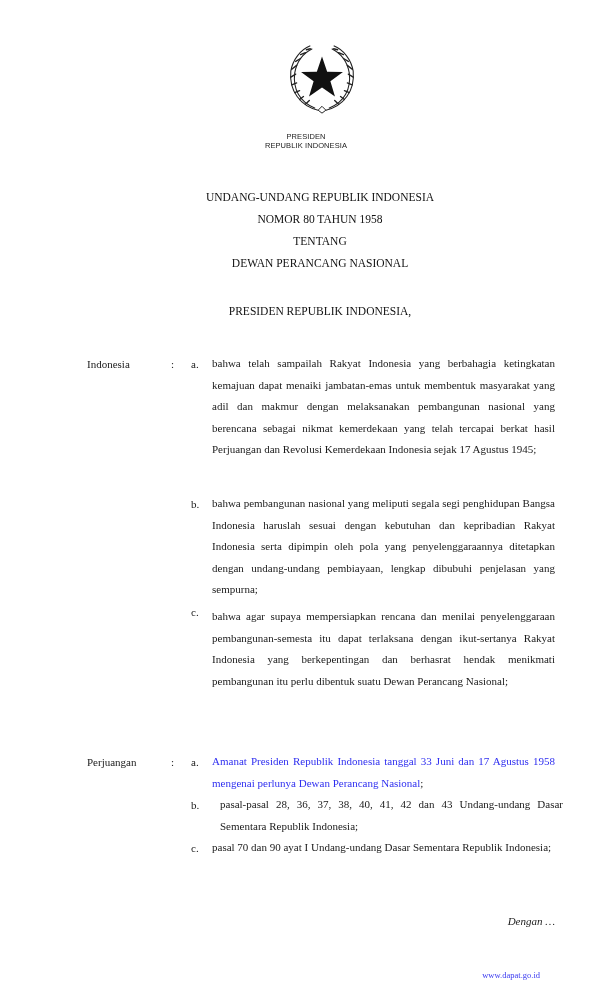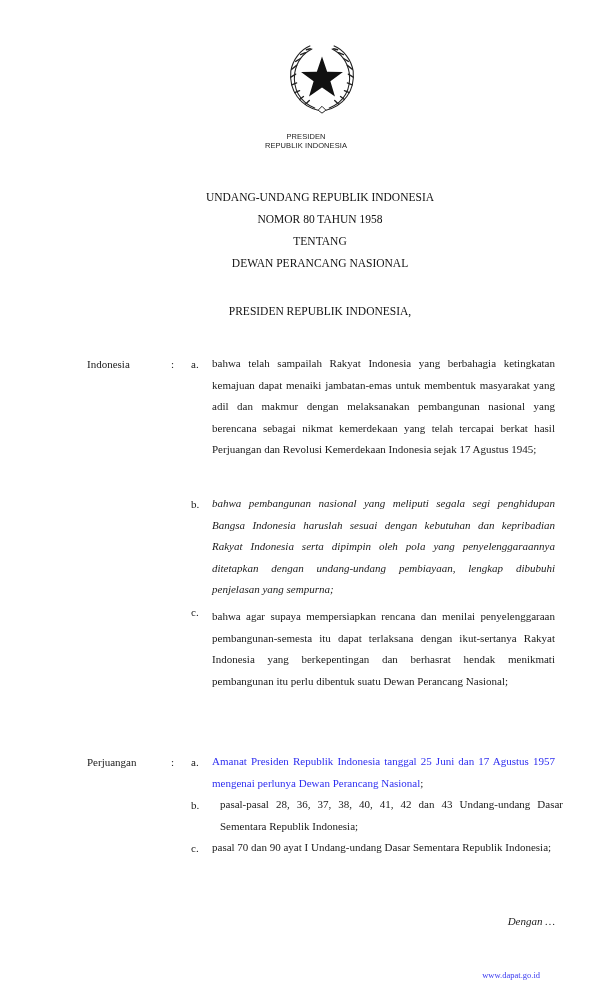--- a/index.html
+++ b/index.html
@@ -93,30 +93,30 @@
 <div class="title-line" style="top:256px;">DEWAN PERANCANG NASIONAL</div>
 <div class="title-line" style="top:304px;">PRESIDEN REPUBLIK INDONESIA,</div>
 
 <div class="label" style="top:357px;">Indonesia</div>
 <div class="colon" style="top:357px;">:</div>
 
 <div class="marker" style="top:357px;">a.</div>
 <div class="para" style="top:353px;">bahwa telah sampailah Rakyat Indonesia yang berbahagia ketingkatan kemajuan dapat menaiki jambatan-emas untuk membentuk masyarakat yang adil dan makmur dengan melaksanakan pembangunan nasional yang berencana sebagai nikmat kemerdekaan yang telah tercapai berkat hasil Perjuangan dan Revolusi Kemerdekaan Indonesia sejak 17 Agustus 1945;</div>
 
 <div class="marker" style="top:497px;">b.</div>
-<div class="para" style="top:493px;font-style:italic;">bahwa pembangunan nasional yang meliputi segala segi penghidupan Bangsa Indonesia haruslah sesuai dengan kebutuhan dan kepribadian Rakyat Indonesia serta dipimpin oleh pola yang penyelenggaraannya ditetapkan dengan undang-undang pembiayaan, lengkap dibubuhi penjelasan yang sempurna;</div>
+<div class="para" style="top:493px;">bahwa pembangunan nasional yang meliputi segala segi penghidupan Bangsa Indonesia haruslah sesuai dengan kebutuhan dan kepribadian Rakyat Indonesia serta dipimpin oleh pola yang penyelenggaraannya ditetapkan dengan undang-undang pembiayaan, lengkap dibubuhi penjelasan yang sempurna;</div>
 
 <div class="marker" style="top:605px;">c.</div>
 <div class="para" style="top:606px;">bahwa agar supaya mempersiapkan rencana dan menilai penyelenggaraan pembangunan-semesta itu dapat terlaksana dengan ikut-sertanya Rakyat Indonesia yang berkepentingan dan berhasrat hendak menikmati pembangunan itu perlu dibentuk suatu Dewan Perancang Nasional;</div>
 
 <div class="label" style="top:755px;">Perjuangan</div>
 <div class="colon" style="top:755px;">:</div>
 
 <div class="marker" style="top:755px;">a.</div>
-<div class="para" style="top:751px;"><span class="blue">Amanat Presiden Republik Indonesia tanggal 25 Juni dan 17 Agustus 1957 mengenai perlunya Dewan Perancang Nasional</span><span>;</span></div>
+<div class="para" style="top:751px;"><span class="blue">Amanat Presiden Republik Indonesia tanggal 33 Juni dan 17 Agustus 1958 mengenai perlunya Dewan Perancang Nasional</span><span>;</span></div>
 
 <div class="marker" style="top:798px;">b.</div>
 <div class="para" style="top:794px;margin-left:8px;">pasal-pasal 28, 36, 37, 38, 40, 41, 42 dan 43 Undang-undang Dasar Sementara Republik Indonesia;</div>
 
 <div class="marker" style="top:841px;">c.</div>
 <div class="para" style="top:837px;">pasal 70 dan 90 ayat I Undang-undang Dasar Sementara Republik Indonesia;</div>
 
 <div class="dengan" style="top:914px;font-style:italic;">Dengan …</div>
 
 <div class="footer-url" style="top:970px;">www.dapat.go.id</div>

